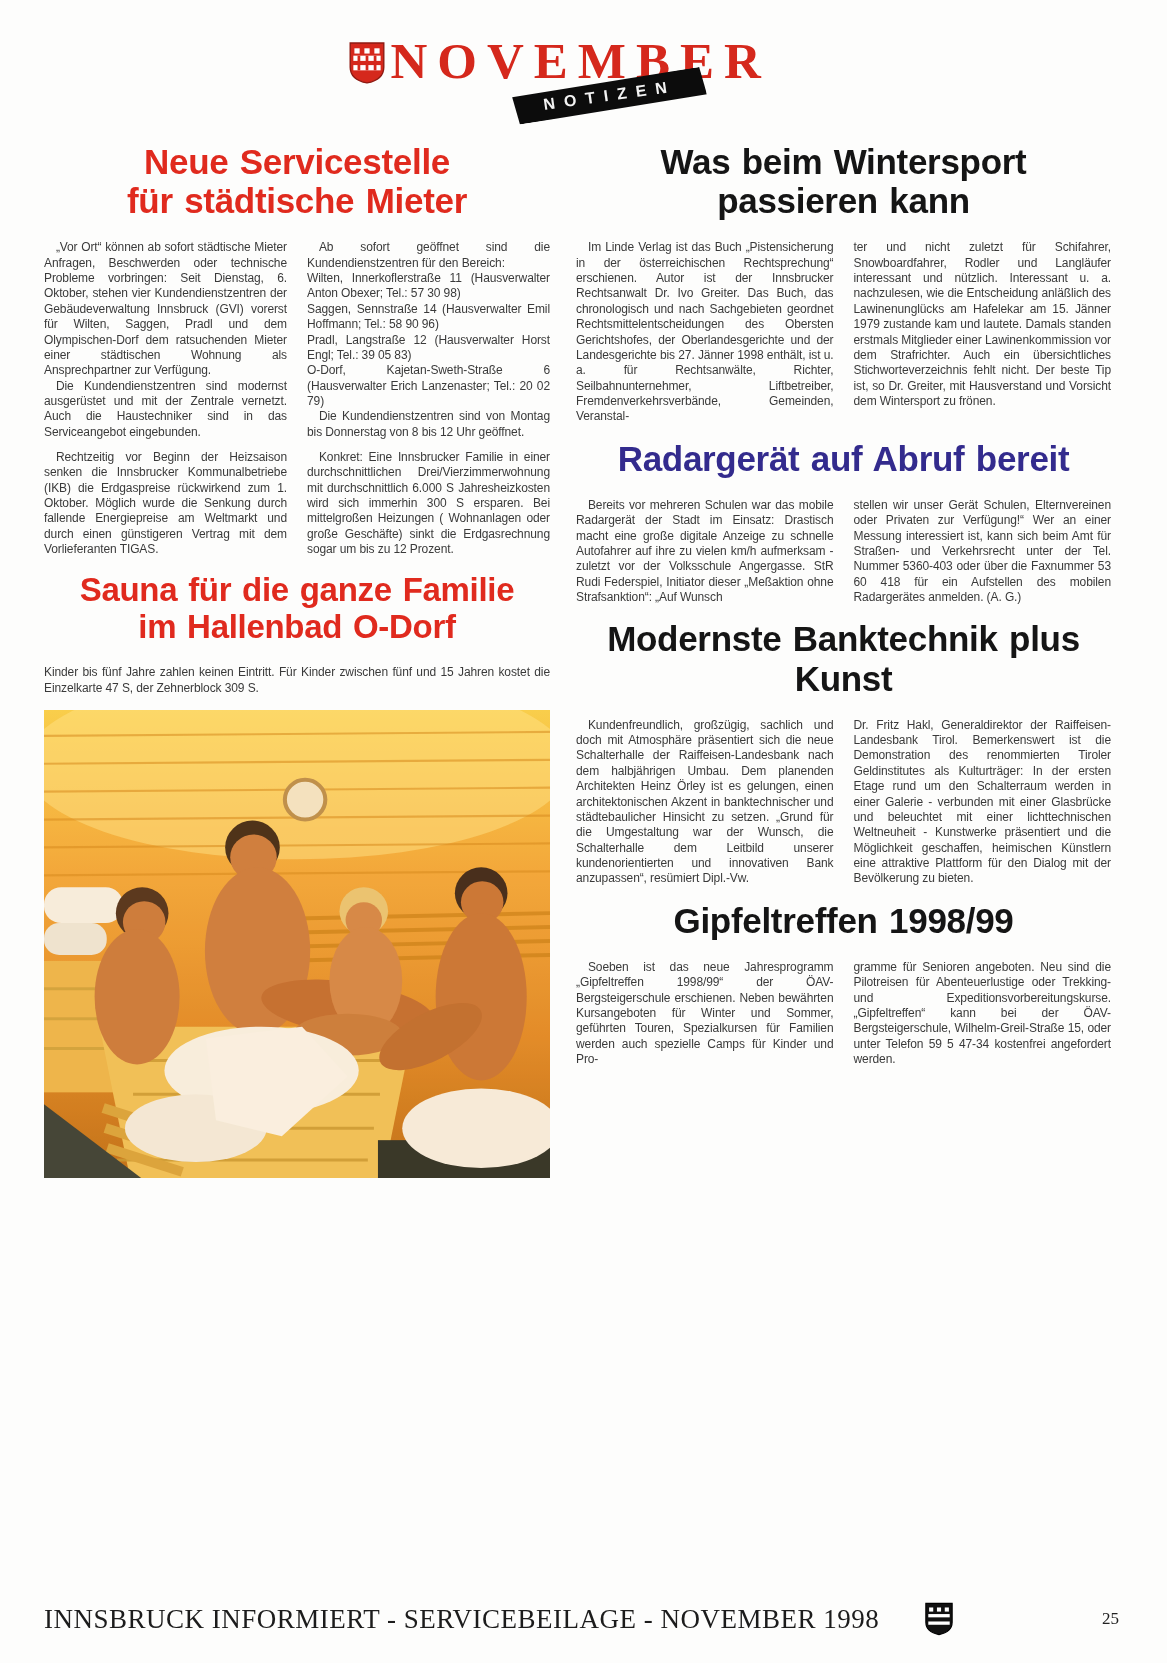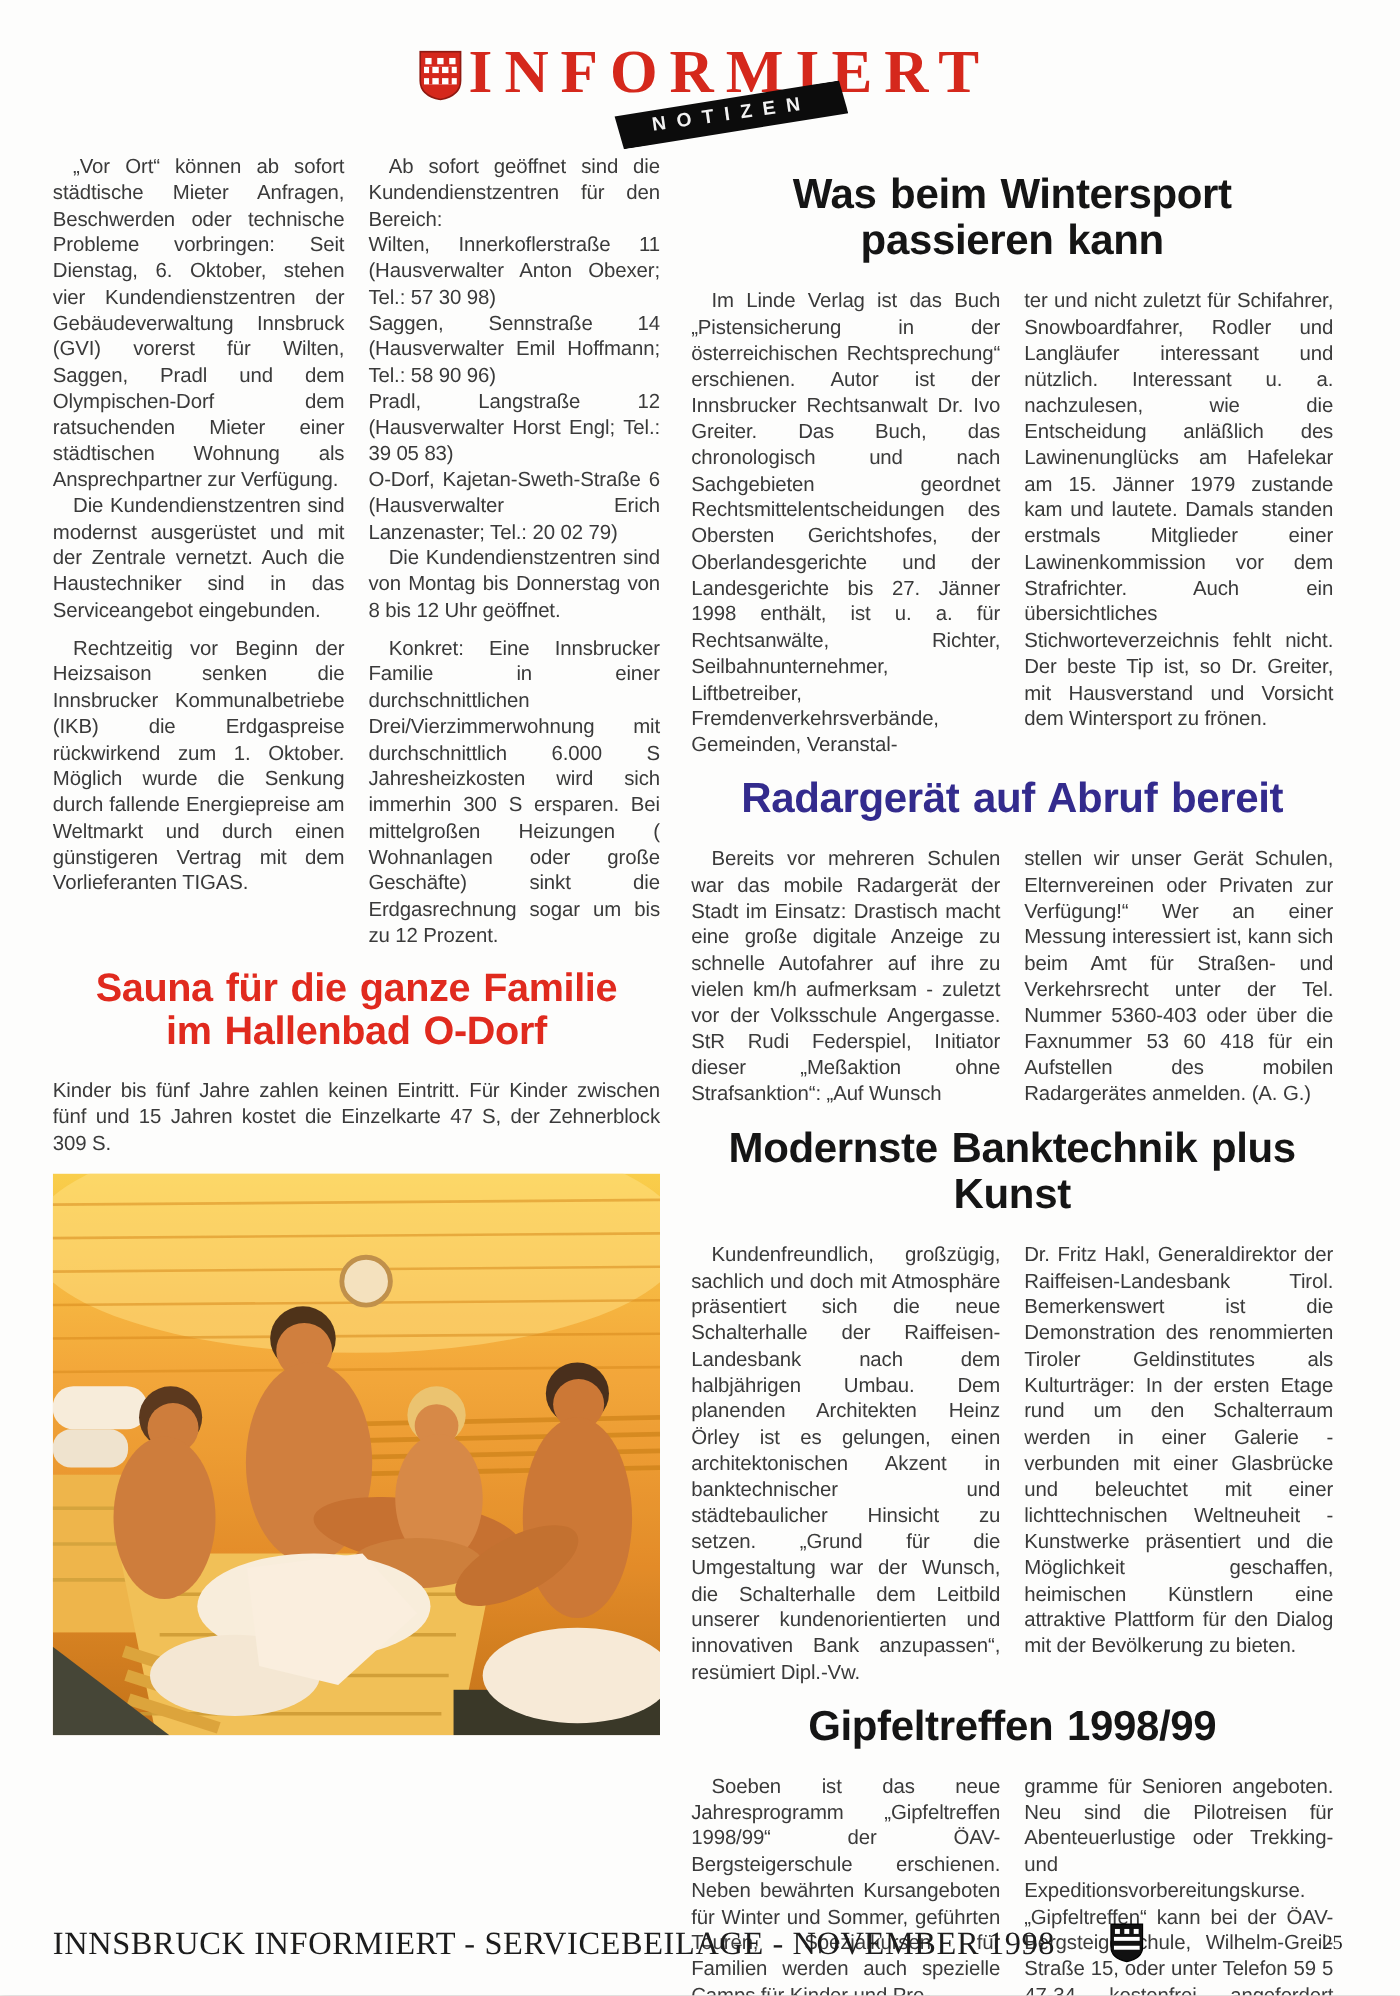--- a/index.html
+++ b/index.html
@@ -18,21 +18,21 @@
   .col-left{width:506px;flex:0 0 506px;}
   .col-right{flex:1;}
   article{margin-bottom:10px;}
   .ttl{font-weight:700;text-align:center;line-height:1.12;margin:14px 0 20px 0;
        white-space:pre-line;letter-spacing:-.3px;word-spacing:2px;color:#151515;}
   .ttl.sz-l{font-size:35px;}
   .ttl.sz-m{font-size:33px;}
   .ttl.red{color:#e02a1e;}
   .ttl.purple{color:#332b8d;}
   .cols{display:flex;gap:20px;}
-  .tcol{flex:1;font-size:17px;line-height:1.28;color:#3a3a3a;text-align:justify;
+  .tcol{flex:1;font-size:12px;line-height:1.28;color:#3a3a3a;text-align:justify;
         white-space:pre-line;letter-spacing:-.1px;}
   
   .photo{margin-top:14px;width:100%;height:468px;line-height:0;}
   .photo svg{width:100%;height:100%;}
   
   .footer{position:absolute;left:44px;right:48px;bottom:26px;display:flex;align-items:center;text-align:right;}
   .footer-line{font-family:"Liberation Serif",serif;font-size:27px;letter-spacing:.5px;color:#1c1c1c;}
   .footer-crest{margin-left:46px;line-height:0;}
   .pagenum{margin-left:auto;font-family:"Liberation Serif",serif;font-size:17px;color:#222;}
 </style>
@@ -48,29 +48,31 @@
         <rect x="5" y="6" width="5" height="5" fill="#fff"></rect>
           <rect x="14.5" y="6" width="5" height="5" fill="#fff"></rect>
           <rect x="24" y="6" width="5" height="5" fill="#fff"></rect>
         <rect x="4" y="13" width="26" height="5" fill="#fff"></rect>
         <rect x="4" y="22" width="26" height="5" fill="#fff"></rect>
         <rect x="8" y="13" width="2.6" height="14" fill="#d5281c"></rect>
         <rect x="15.7" y="13" width="2.6" height="14" fill="#d5281c"></rect>
         <rect x="23.4" y="13" width="2.6" height="14" fill="#d5281c"></rect>
       </svg>
     </span>
-    <span class="brand">INFORMIERT</span>
+    <span class="brand">NOVEMBER</span>
     <span class="banner">NOTIZEN</span>
   </header>
 
   <main class="content">
 
     <section class="col-left">
 
       <article>
+        <h2 class="ttl red sz-l">Neue Servicestelle
+für städtische Mieter</h2>
         <div class="cols">
           <div class="tcol"> „Vor Ort“ können ab sofort städtische Mieter Anfragen, Beschwerden oder technische Probleme vorbringen: Seit Dienstag, 6. Oktober, stehen vier Kundendienstzentren der Gebäudeverwaltung Innsbruck (GVI) vorerst für Wilten, Saggen, Pradl und dem Olympischen-Dorf dem ratsuchenden Mieter einer städtischen Wohnung als Ansprechpartner zur Verfügung.
  Die Kundendienstzentren sind modernst ausgerüstet und mit der Zentrale vernetzt. Auch die Haustechniker sind in das Serviceangebot eingebunden.</div>
           <div class="tcol"> Ab sofort geöffnet sind die Kundendienstzentren für den Bereich:
 Wilten, Innerkoflerstraße 11 (Hausverwalter Anton Obexer; Tel.: 57 30 98)
 Saggen, Sennstraße 14 (Hausverwalter Emil Hoffmann; Tel.: 58 90 96)
 Pradl, Langstraße 12 (Hausverwalter Horst Engl; Tel.: 39 05 83)
 O-Dorf, Kajetan-Sweth-Straße 6 (Hausverwalter Erich Lanzenaster; Tel.: 20 02 79)
  Die Kundendienstzentren sind von Montag bis Donnerstag von 8 bis 12 Uhr geöffnet.</div>
         </div>

